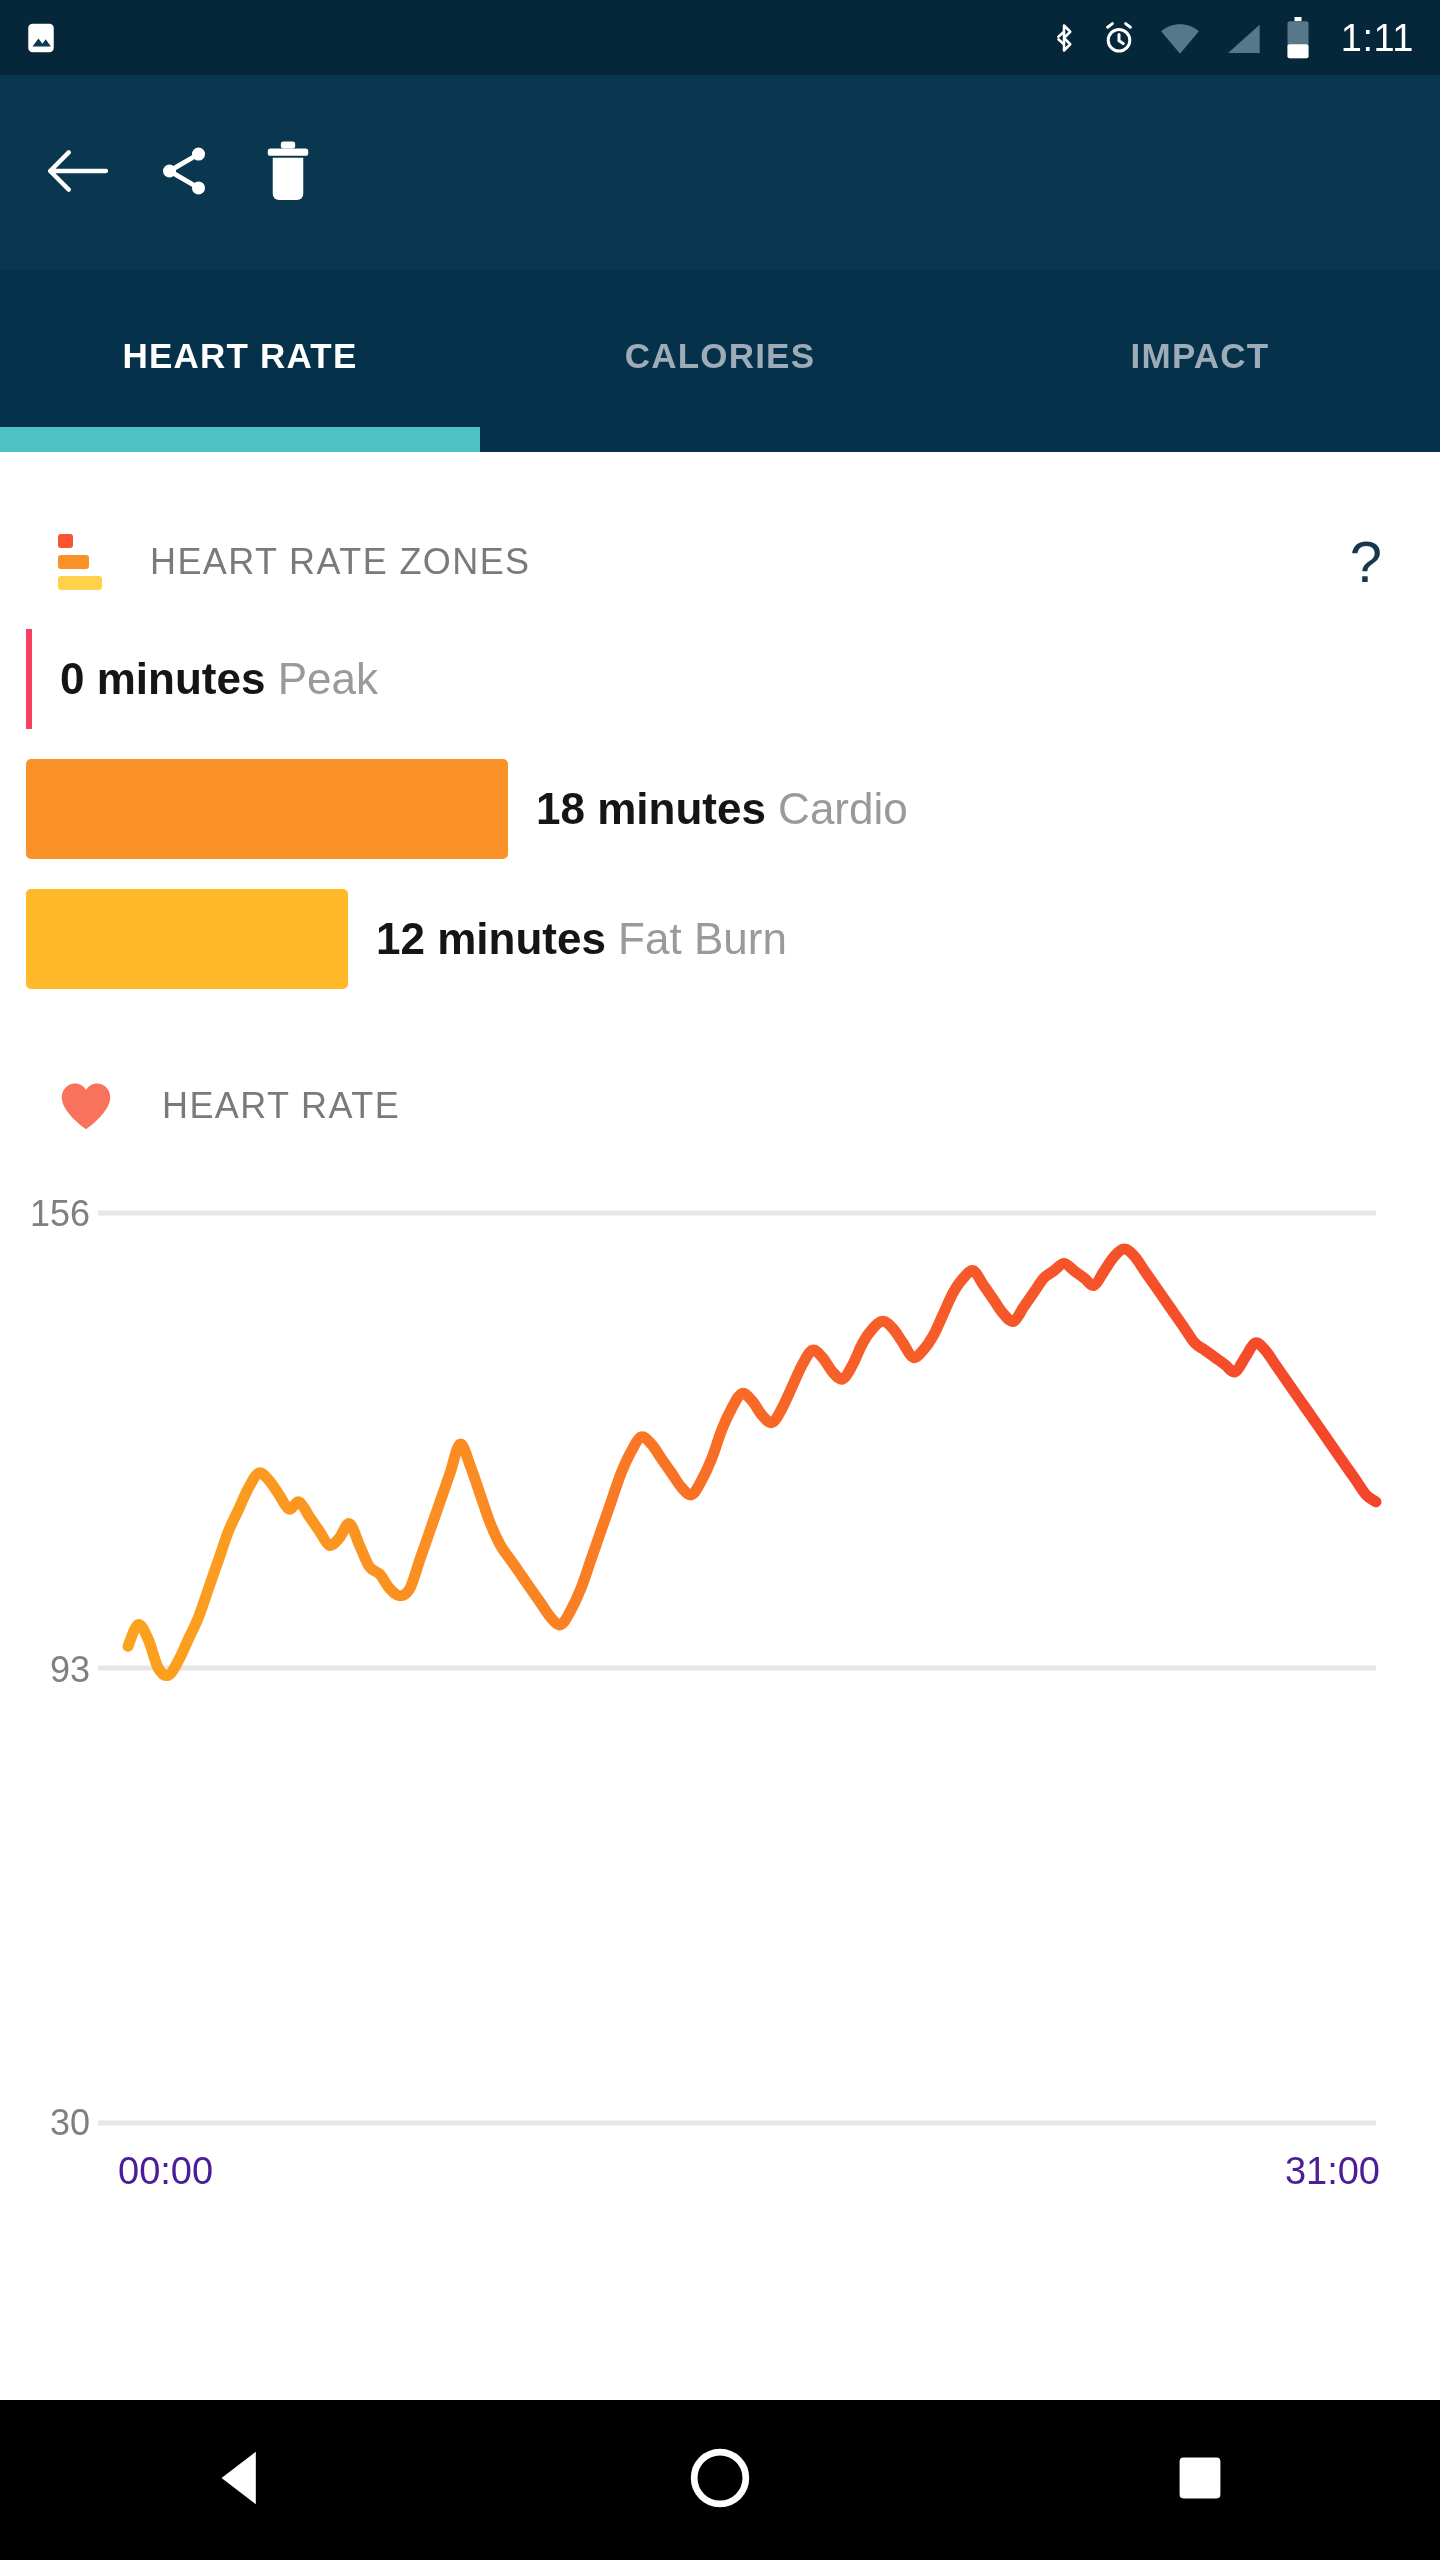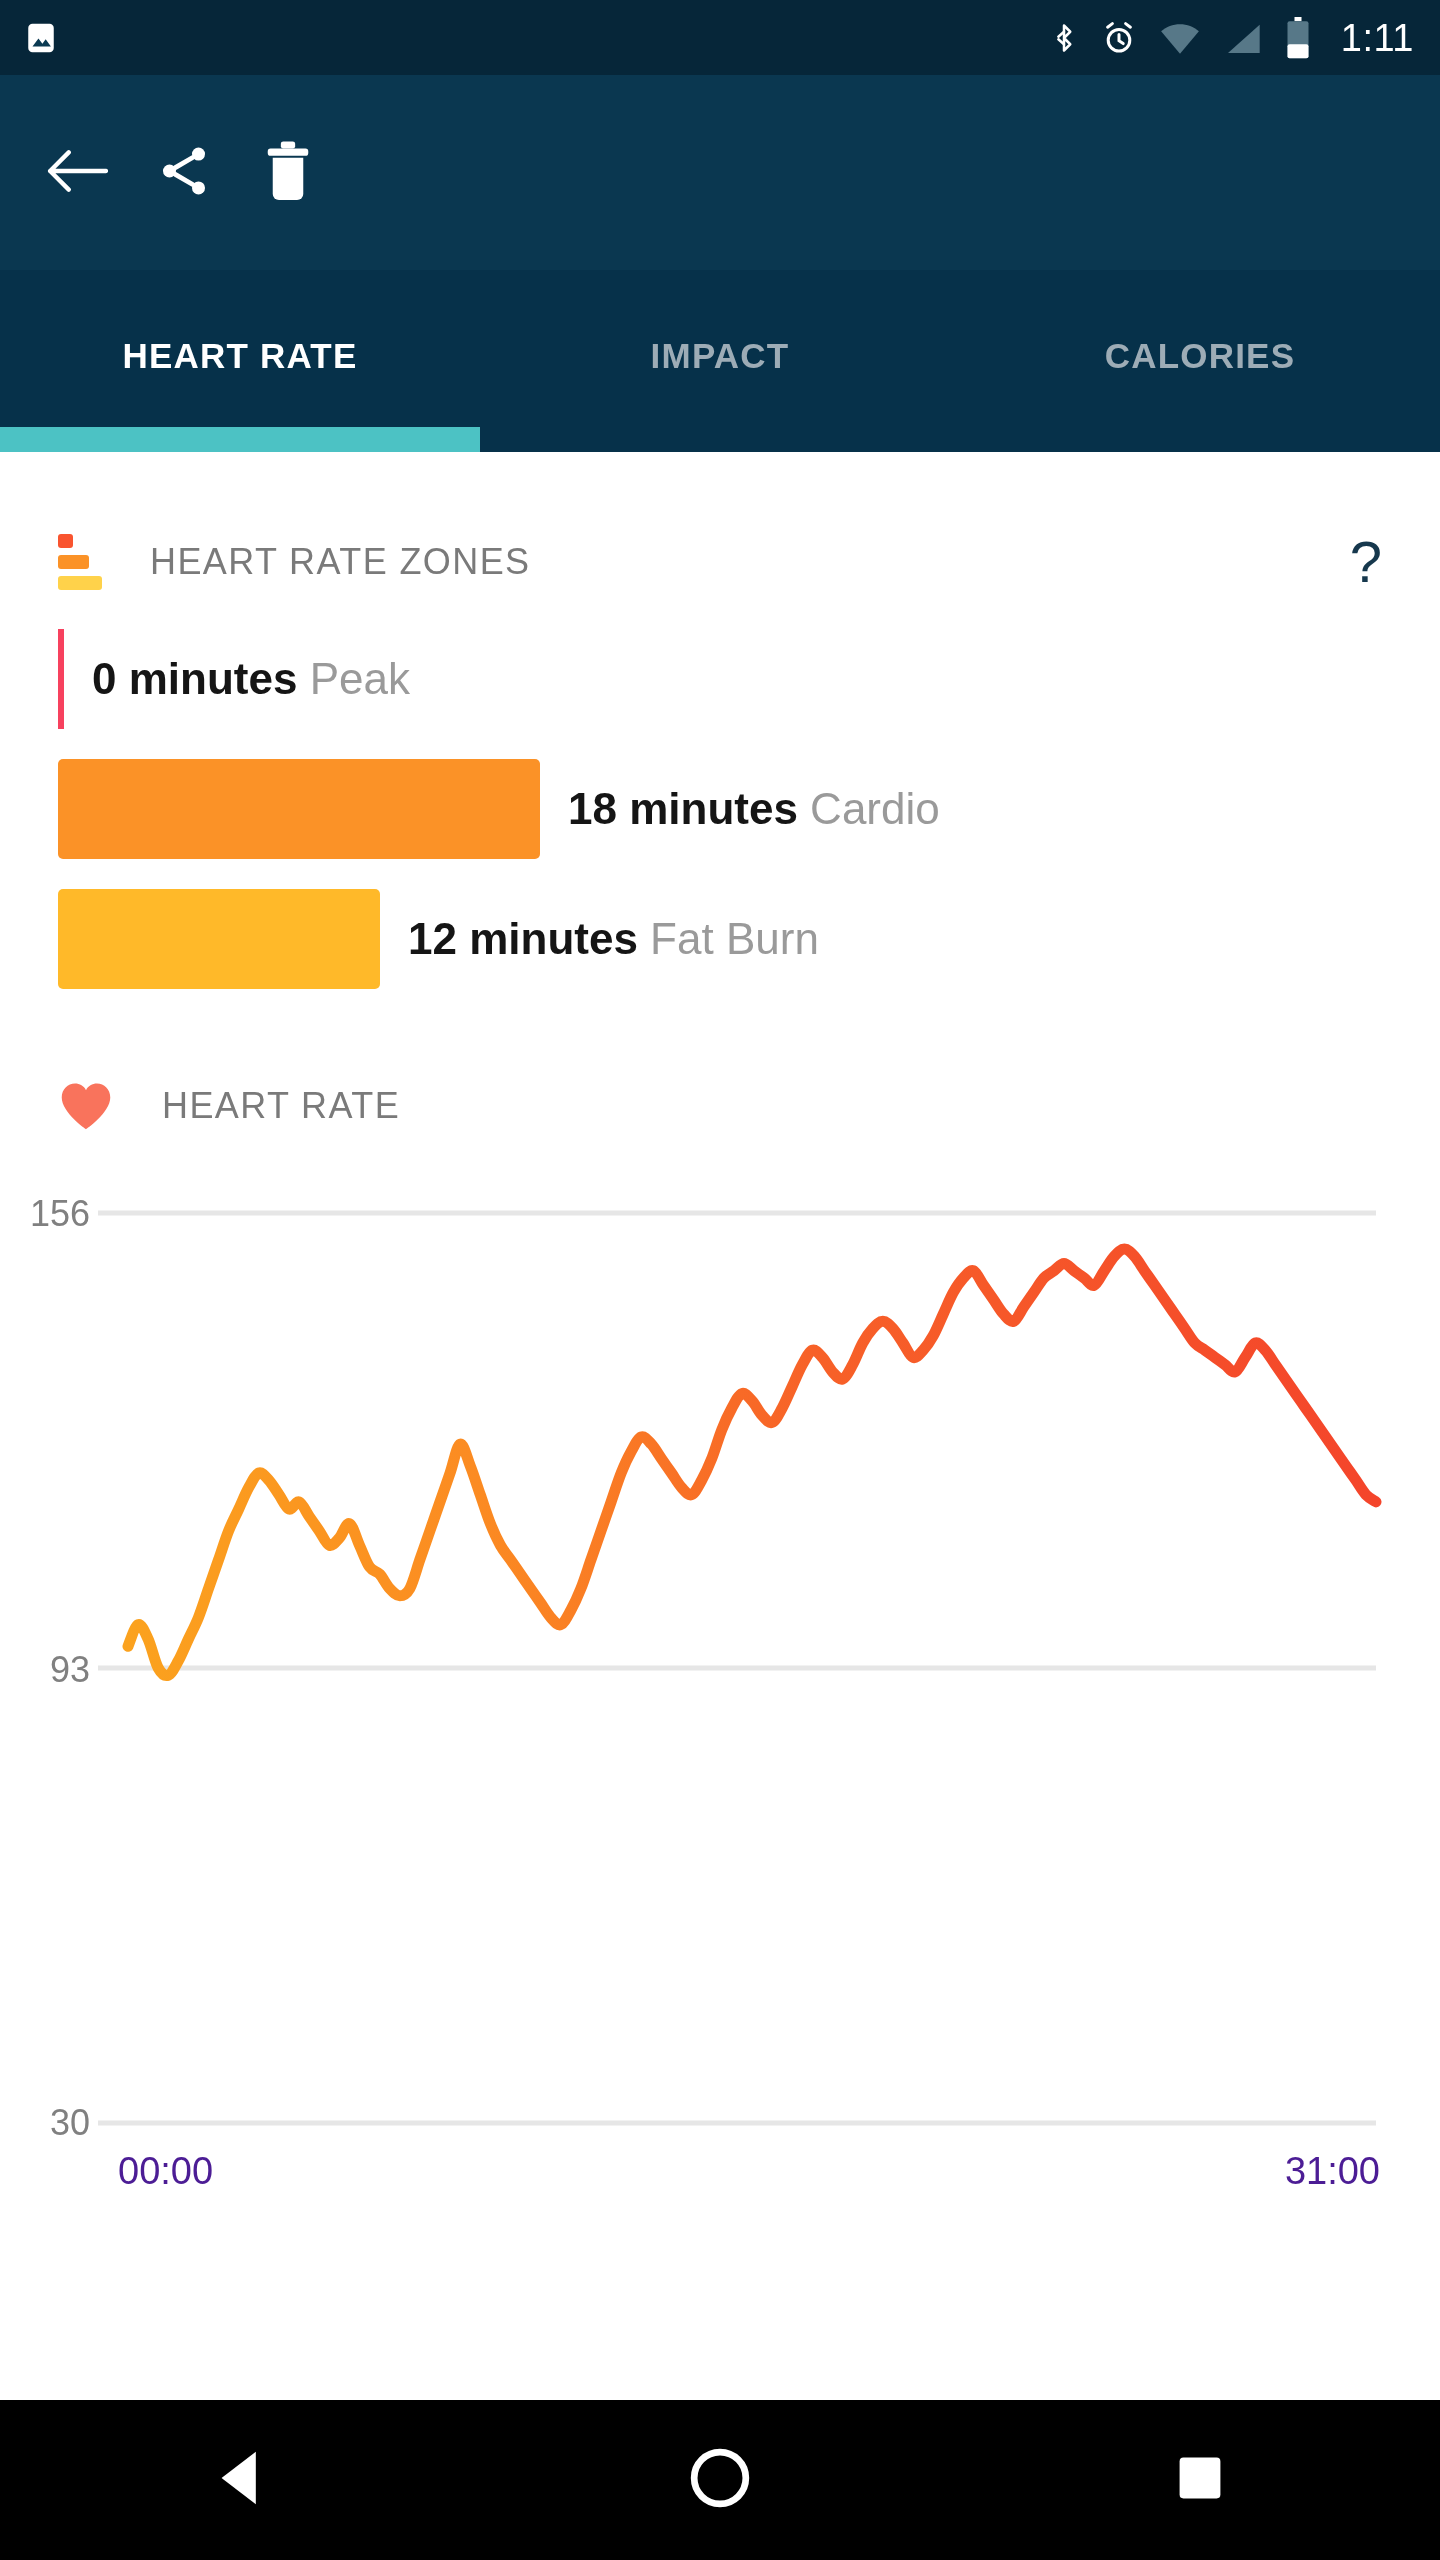--- a/index.html
+++ b/index.html
@@ -116,21 +116,21 @@
   .zi-3{ width:44px; background:#ffd24a; }
 
   .heart-icon{ width:56px; height:52px; display:block; }
 
   
   .zones{ margin-top:12px; }
   .zone-row{
     display:flex; align-items:center;
     height:100px;
     margin-bottom:30px;
-    padding-left:58px;
+    padding-left:26px;
   }
   .zone-bar{
     height:100%;
     border-radius:5px;
     flex:0 0 auto;
   }
   .zone-bar.peak{ width:6px; background:#f7415e; border-radius:0; }
   .zone-bar.cardio{ background:#fb9227; }
   .zone-bar.fatburn{ background:#ffb929; }
   .zone-label{
@@ -251,24 +251,24 @@
     </span>
   </div>
 </div>
 
 <div class="tabbar">
   <div class="tabs">
     <div class="tab active">
       <span>HEART RATE</span>
     </div>
     <div class="tab">
+      <span>CALORIES</span>
+    </div>
+    <div class="tab">
       <span>IMPACT</span>
-    </div>
-    <div class="tab">
-      <span>CALORIES</span>
     </div>
   </div>
   <div class="tab-underline"></div>
 </div>
 
 <div class="content">
 
   <div class="section-head zones-head">
     <span class="zones-icon">
       <i class="zi-1"></i>

